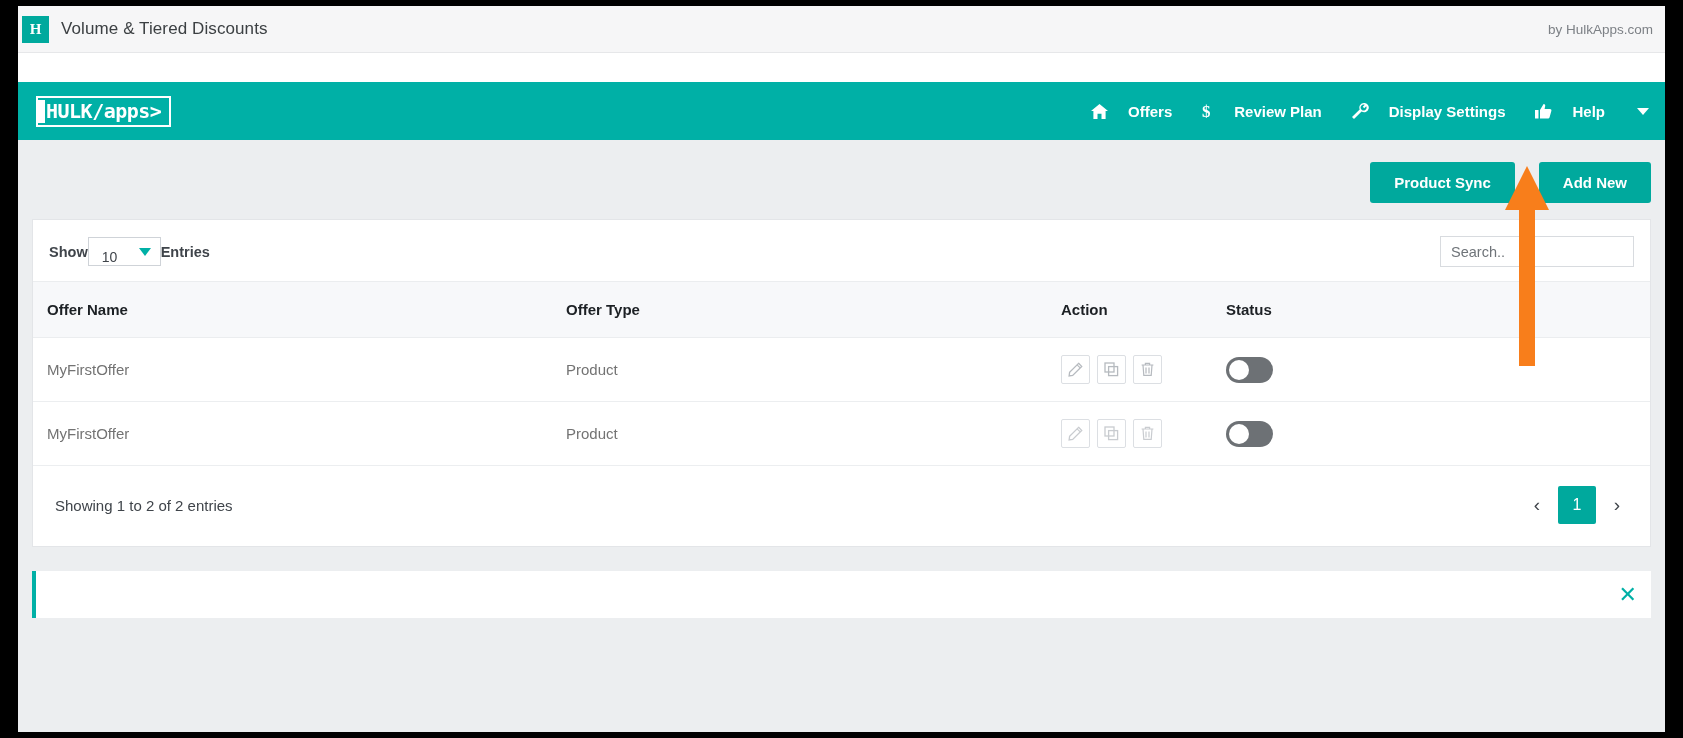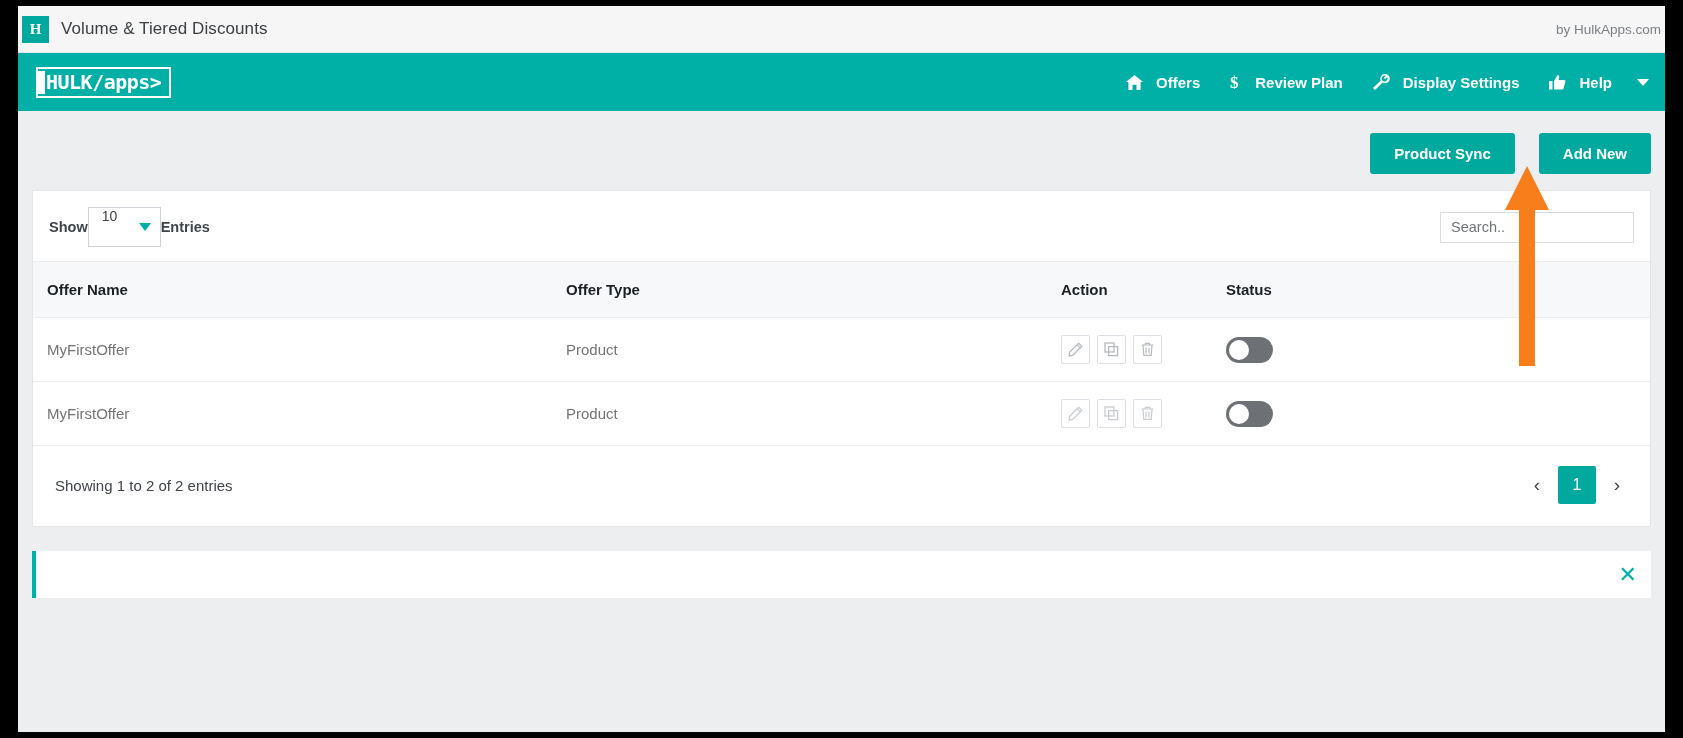--- a/index.html
+++ b/index.html
@@ -41,33 +41,34 @@
     font-family: "Liberation Serif", serif;
   }
   #apptitle {
     margin-left: 12px;
     font-size: 17px;
     color: #3c4043;
     letter-spacing: .1px;
   }
   #byline {
     position: absolute;
-    right: 4px; top: 50%;
+    right: 12px; top: 50%;
     transform: translateY(-50%);
     font-size: 13.5px;
     color: #7d8186;
   }
 
   
   #navbar {
     position: relative;
     height: 58px;
     background: #00b0a6;
     display: flex;
     align-items: center;
+    margin-top: 29px;
   }
   #logo {
     margin-left: 18px;
     border: 2px solid #ffffff;
     padding: 3px 8px 4px 8px;
     font-family: "DejaVu Sans Mono", monospace;
     font-size: 20px;
     font-weight: bold;
     color: #ffffff;
     letter-spacing: -0.5px;
@@ -84,21 +85,21 @@
   #navmenu {
     margin-left: auto;
     margin-right: 16px;
     display: flex;
     align-items: center;
     gap: 30px;
   }
   .navitem {
     display: flex;
     align-items: center;
-    gap: 13px;
+    gap: 20px;
     color: #ffffff;
     font-size: 15px;
     font-weight: bold;
     cursor: pointer;
     white-space: nowrap;
   }
   .navicon { display: flex; align-items: center; }
   .navicon svg { display: block; }
   .caret {
     width: 0; height: 0;
@@ -161,25 +162,25 @@
   }
   #cardtop {
     display: flex;
     align-items: center;
     padding: 16px 16px 14px 16px;
   }
   #showwrap { display: flex; align-items: center; }
   .lbl { font-size: 14.5px; font-weight: bold; color: #3f444a; }
   #selbox {
     position: relative;
-    width: 73px; height: 40px;
+    width: 73px; height: 29px;
     border: 1px solid #cfd3d8;
     background: #ffffff;
     display: flex;
-    align-items: flex-start;
+    align-items: flex-end;
     cursor: pointer;
   }
   #selval { font-size: 14px; color: #3f444a; margin-left: 13px; }
   #selcaret {
     position: absolute;
     right: 9px; top: 50%;
     transform: translateY(-50%);
     width: 0; height: 0;
     border-left: 6px solid transparent;
     border-right: 6px solid transparent;

